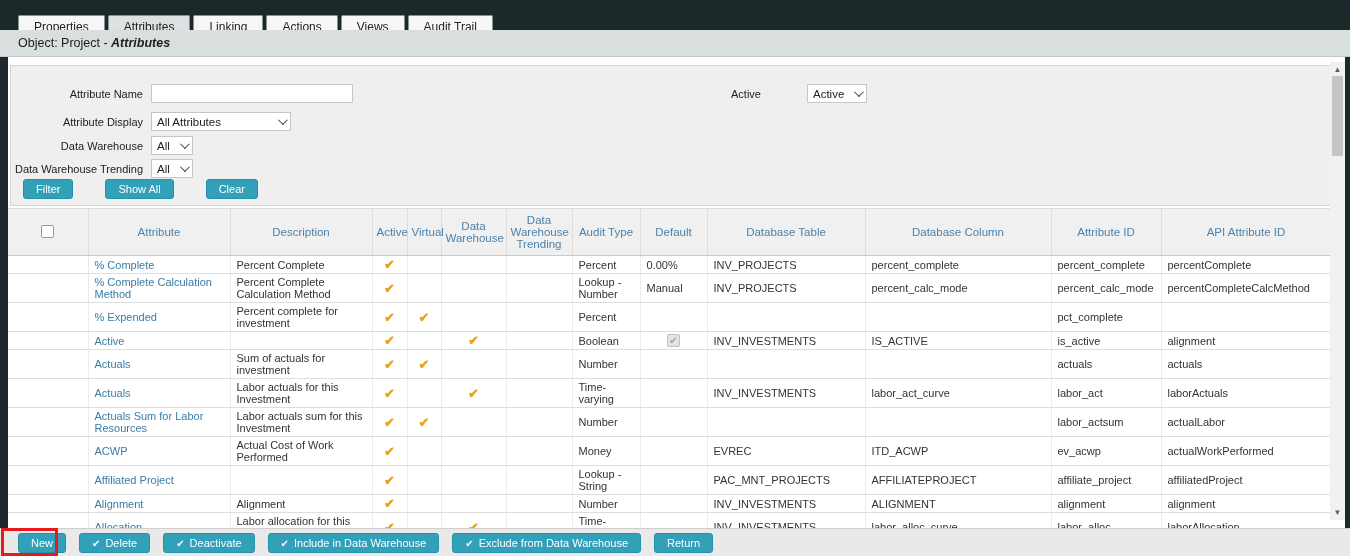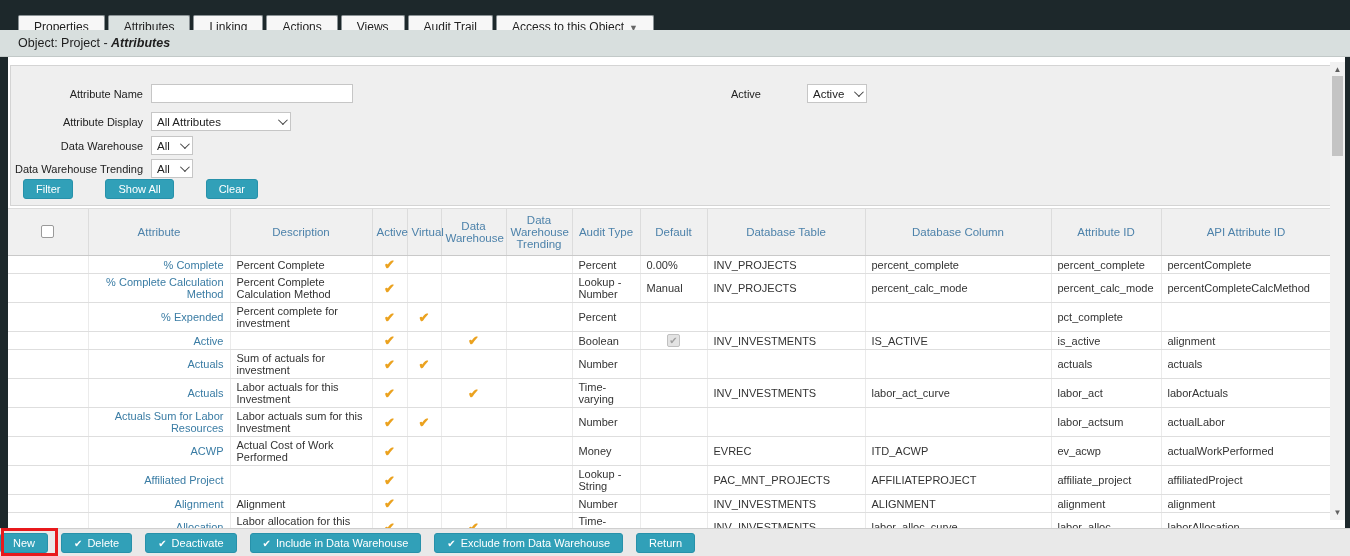--- a/index.html
+++ b/index.html
@@ -63,51 +63,50 @@
     background:#f0f0f0; color:#4d82aa; font-weight:normal; font-size:11.5px;
     text-align:center; vertical-align:middle; padding:5px 4px; height:44px;
     border-right:1px solid #dcdcdc; border-bottom:1px solid #c9c9c9; border-top:1px solid #dcdcdc;
   }
   td {
     font-size:11px; padding:2px 6px; vertical-align:middle;
     border-right:1px solid #ebebeb; border-bottom:1px solid #dedede;
     overflow:hidden; color:#333;
   }
   td.c { text-align:center; padding:2px 2px; }
-  td.attr { color:var(--link,#3a7ca4); cursor:pointer;text-align:right; }
+  td.attr { color:var(--link,#3a7ca4); cursor:pointer; }
   .check { color:var(--amber,#eba21f); font-size:13px; font-weight:bold; line-height:1; }
   .hdr-cb, .dis-cb { width:13px; height:13px; border:1px solid #9a9a9a; background:#fff; display:inline-block; border-radius:2px; }
   .dis-cb { background:#e3e3e3; border-color:#c0c0c0; color:#9f9f9f; font-size:10px; line-height:12px; text-align:center; }
   
   .vscroll { position:absolute; left:1322px; top:5px; width:15px; height:458px; background:#f1f1f1; }
   .vscroll .arrow { position:absolute; left:0; width:15px; height:15px; color:#606060; font-size:8px;
                     display:flex; align-items:center; justify-content:center; cursor:pointer; }
   .vscroll .thumb { position:absolute; left:2px; top:14px; width:11px; height:80px; background:#c4c4c4; cursor:pointer; }
   
   .footer {
     position:absolute; left:0; top:528px; width:1350px; height:28px;
     background:#e9e9e9; border-top:1px solid #cfcfcf;
   }
-  .footer-btns { position:absolute; left:0; top:4px; display:flex; gap:13px; align-items:center; }
+  .footer-btns { position:absolute; left:18px; top:4px; display:flex; gap:13px; align-items:center; }
   .footer .btn-teal { height:20px; }
   .btn-check { font-size:10px; margin-right:5px; }
   .red-box { position:absolute; left:1px; top:-1px; width:57px; height:28px; border:3px solid var(--red,#e8191c); pointer-events:none; }
 </style>
 </head>
 <body style="--dark: #1d282b; --teal: #31a0b8; --amber: #eba21f; --link: #3a7ca4; --red: #e8191c;">
 
 <div class="topbar">
   <div class="tabbar">
       <div class="tab"><span>Properties</span></div>
       <div class="tab active"><span>Attributes</span></div>
       <div class="tab"><span>Linking</span></div>
       <div class="tab"><span>Actions</span></div>
       <div class="tab"><span>Views</span></div>
       <div class="tab"><span>Audit Trail</span></div>
-      <div class="tab"><span>Access to this Object</span><span class="caret">▼</span></div>
     </div>
 </div>
 
 <div class="objectbar">
   <span class="obj-prefix">Object: Project - </span>
   <span class="obj-title-em">Attributes</span>
 </div>
 
 <div class="strip-left"></div>
 <div class="strip-right"></div>

